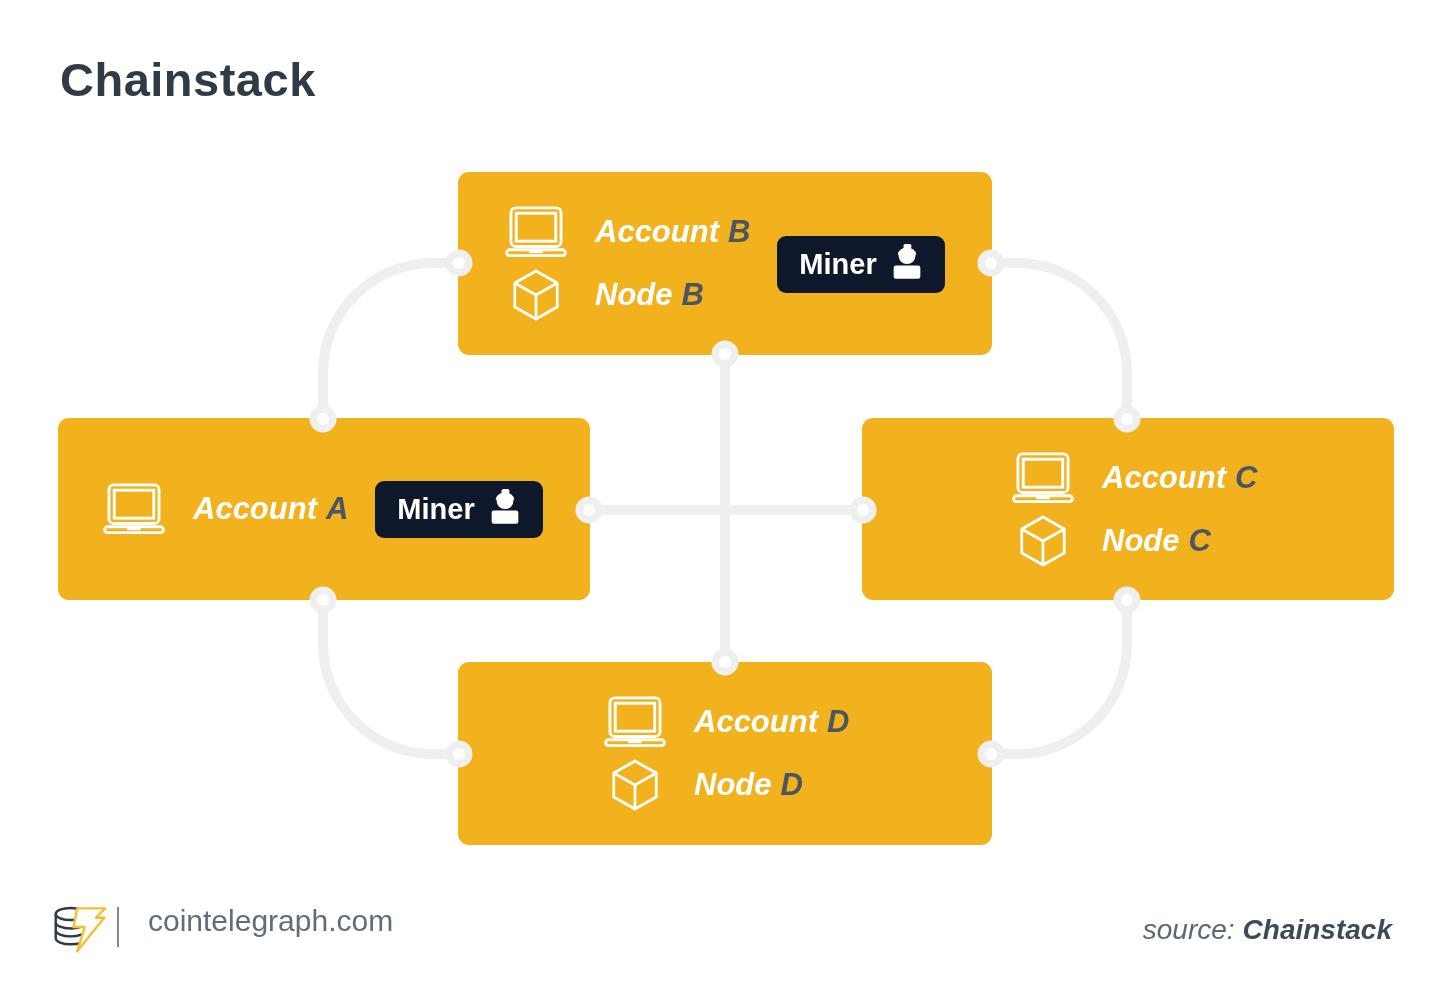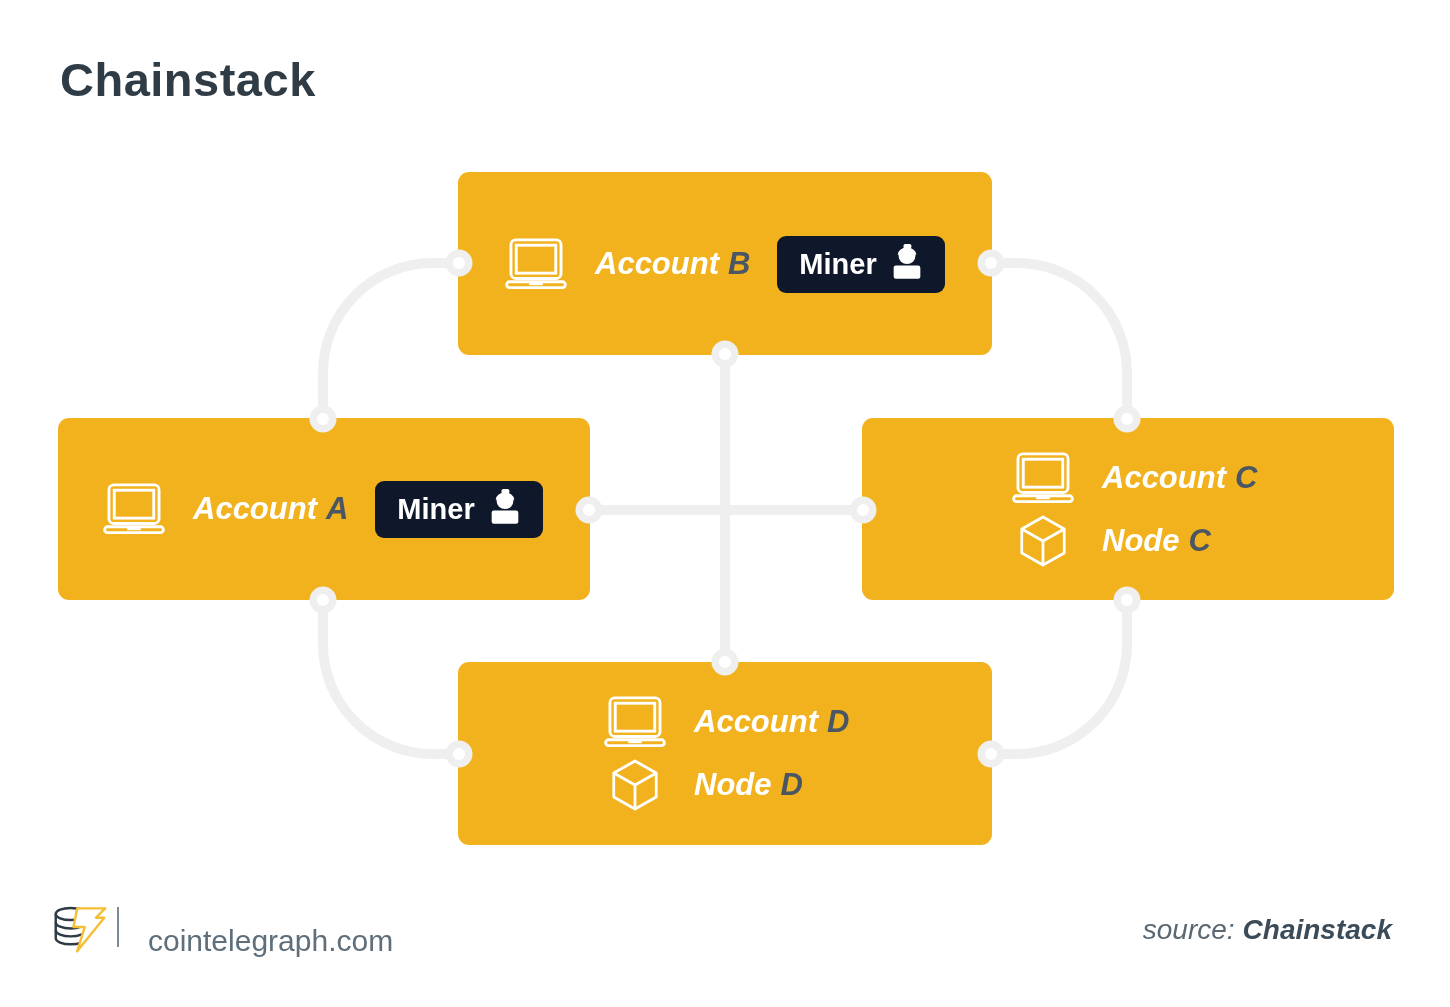--- a/index.html
+++ b/index.html
@@ -28,21 +28,21 @@
   .miner-badge{
     position:absolute;top:64px;right:47px;width:168px;height:57px;
     background:#0f172a;border-radius:9px;
     display:flex;align-items:center;justify-content:center;gap:14px;
     color:#fff;font-size:29px;font-weight:bold;
   }
   .box-a .miner-badge{top:63px;}
   .footer{position:absolute;left:0;top:888px;width:1450px;height:90px;}
   .footer-logo{position:absolute;left:52px;top:14px;}
   .footer-divider{position:absolute;left:117px;top:19px;width:2px;height:40px;background:#7E8A93;}
-  .site-label{position:absolute;left:148px;top:36px;font-size:30px;color:#5E6E7A;}
+  .site-label{position:absolute;left:148px;top:16px;font-size:30px;color:#5E6E7A;}
   .source-label{
     position:absolute;right:58px;top:26px;font-size:28px;font-style:italic;color:#596872;
     white-space:nowrap;
   }
   .source-name{font-weight:bold;color:#3B4B58;margin-left:8px;}
 </style>
 </head>
 <body>
 
 <div class="canvas">
@@ -115,20 +115,30 @@
       <span class="icon-wrap">
         <svg width="62" height="52" viewBox="0 0 64 54" fill="none" stroke="#fff" stroke-width="3">
           <rect x="6" y="2" width="52" height="40" rx="5"></rect>
           <rect x="11.5" y="7.5" width="41" height="29"></rect>
           <rect x="1.5" y="45.5" width="61" height="6" rx="3"></rect>
           <rect x="25" y="45.5" width="14" height="3.5" fill="#fff" stroke="none"></rect>
         </svg>
       </span>
       <span class="label"><span>Account</span><span class="letter">B</span></span>
     </div>
+    <div class="row">
+      <span class="icon-wrap">
+        <svg width="48" height="56" viewBox="0 0 52 58" fill="none" stroke="#fff" stroke-width="3" stroke-linejoin="round">
+          <path d="M26 3 L49 16 L49 42 L26 55 L3 42 L3 16 Z"></path>
+          <path d="M3 16 L26 29 L49 16"></path>
+          <path d="M26 29 V55"></path>
+        </svg>
+      </span>
+      <span class="label"><span>Node</span><span class="letter">B</span></span>
+    </div>
     <div class="miner-badge">
       <span>Miner</span>
       <span>
         <svg width="32" height="36" viewBox="0 0 36 40" fill="#fff">
           <rect x="14" y="1" width="9" height="5" rx="2"></rect>
           <circle cx="18" cy="14" r="9.5"></circle>
           <path d="M7.5 13 a10.5 8 0 0 1 21 0 Z"></path>
           <rect x="3" y="25" width="30" height="15" rx="2.5"></rect>
         </svg>
       </span>

